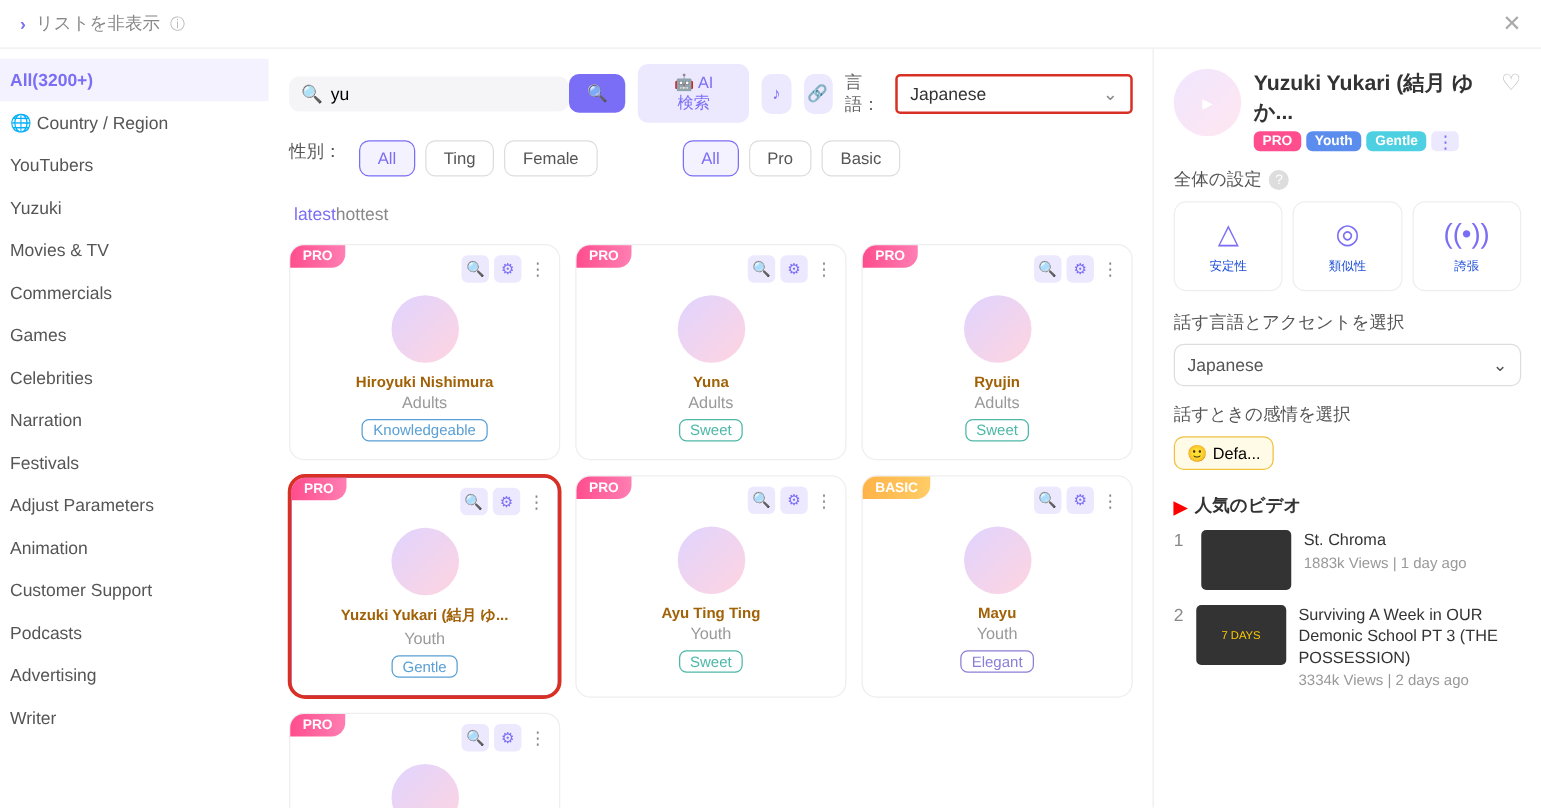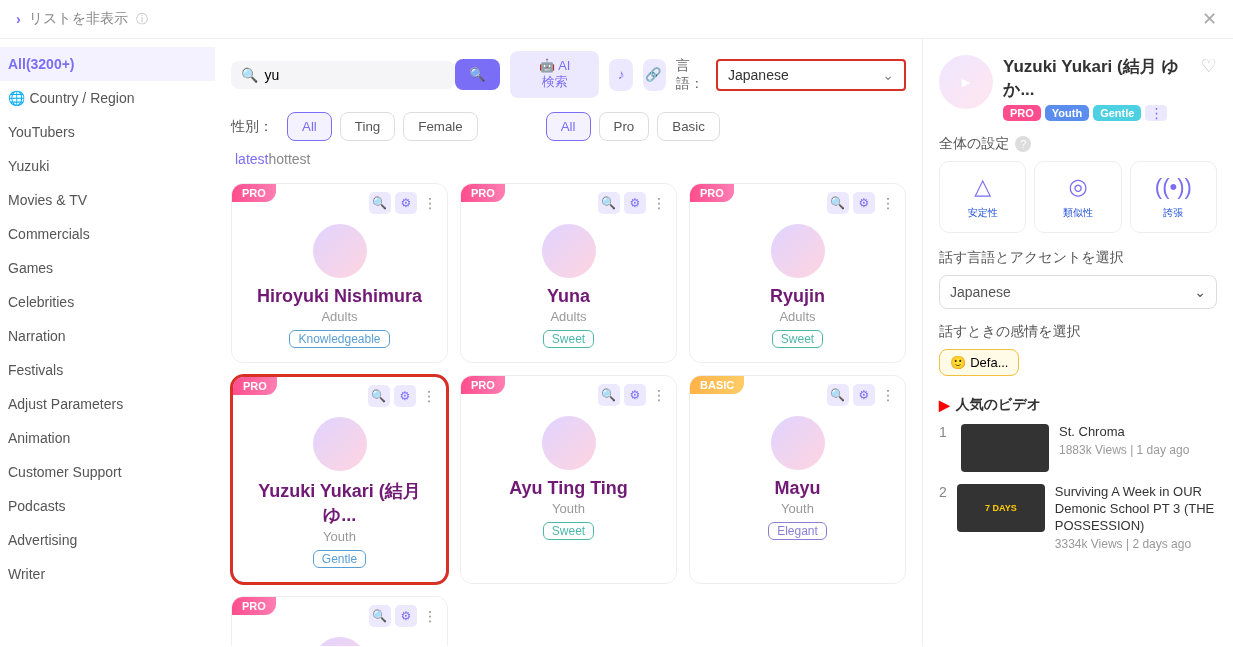--- a/index.html
+++ b/index.html
@@ -18,40 +18,40 @@
 .searchrow{display:flex;align-items:center;gap:10px;margin-bottom:14px}
 .searchbox{flex:1;display:flex;align-items:center;background:#f5f5f7;border-radius:8px;padding:6px 10px;max-width:450px}
 .searchbox .mag{color:#aaa;margin-right:6px}
 .searchbox input{border:none;background:transparent;outline:none;flex:1;font-size:14px}
 .sbtn{background:#7b6ef6;color:#fff;border:none;border-radius:8px;padding:8px 14px;cursor:pointer;margin-left:-10px}
 .ai-btn{background:#ece9ff;color:#7b6ef6;border:none;border-radius:8px;padding:7px 24px;cursor:pointer;font-size:13px}
 .sq-btn{background:#ece9ff;color:#7b6ef6;border:none;border-radius:8px;width:32px;height:32px;cursor:pointer}
 .lang-label{color:#666}
 .lang-sel{border:2px solid #d93025;padding:6px 10px;border-radius:4px;display:flex;align-items:center;gap:60px;cursor:pointer;min-width:190px;justify-content:space-between}
 .lang-sel .chvd{color:#888}
-.filterrow{display:flex;align-items:center;gap:10px;margin-bottom:10px}
+.filterrow{display:flex;align-items:flex-start;gap:10px;margin-bottom:22px}
 .flabel{color:#555;margin-right:4px}
 .pill{border:1px solid #ddd;background:#fff;border-radius:8px;padding:6px 14px;cursor:pointer;color:#555}
 .pill.active{border-color:#7b6ef6;color:#7b6ef6;background:#f4f2ff}
 .gap{width:40px}
 .sortrow{display:flex;margin-bottom:16px;padding-left:4px}
 .sorttab{color:#888;cursor:pointer}
 .sorttab.active{color:#7b6ef6}
 .grid{display:grid;grid-template-columns:repeat(3,1fr);gap:12px}
 .card{position:relative;border:1px solid #eee;border-radius:12px;padding:40px 12px 14px;text-align:center}
 .card.sel{border:2px solid #7b6ef6}
 .redframe{position:absolute;inset:-3px;border:3px solid #d93025;border-radius:14px;pointer-events:none}
 .badge{position:absolute;top:0;left:0;font-size:11px;font-weight:700;color:#fff;padding:3px 10px;border-radius:11px 0 11px 0}
 .badge.pro{background:linear-gradient(90deg,#ff4d8d,#ff7eb3)}
 .badge.basic{background:linear-gradient(90deg,#ffb347,#ffcc66)}
 .card-actions{position:absolute;top:8px;right:8px;display:flex;gap:4px;align-items:center}
 .cact{width:22px;height:22px;border-radius:5px;background:#ece9ff;color:#7b6ef6;display:flex;align-items:center;justify-content:center;font-size:12px;cursor:pointer}
 .dots{color:#888;cursor:pointer;padding:0 2px}
 .avatar{width:54px;height:54px;border-radius:50%;background:linear-gradient(135deg,#e0d4ff,#ffd4e0);margin:0 auto 8px}
-.cname{font-weight:600;color:#701a75;margin-bottom:2px;font-size:18px}
+.cname{font-weight:600;color:#a16207;margin-bottom:2px;font-size:12px}
 .cage{color:#999;font-size:13px;margin-bottom:6px}
 .tag{display:inline-block;border:1px solid;border-radius:6px;padding:1px 8px;font-size:12px}
 .tag.know{color:#5a9fd4;border-color:#5a9fd4}
 .tag.sweet{color:#4db8a8;border-color:#4db8a8}
 .tag.gentle{color:#5a9fd4;border-color:#5a9fd4}
 .tag.elegant{color:#8a7fd4;border-color:#8a7fd4}
 .detail{width:310px;padding:16px;overflow-y:auto}
 .dhead{display:flex;gap:10px;align-items:flex-start;margin-bottom:14px}
 .davatar{width:54px;height:54px;border-radius:50%;background:linear-gradient(135deg,#f0e6ff,#ffe6f0);position:relative;flex-shrink:0}
 .davatar::after{content:"▶";position:absolute;inset:0;display:flex;align-items:center;justify-content:center;color:#fff;font-size:11px}
@@ -68,21 +68,21 @@
 .opt-row{display:flex;gap:8px;margin-bottom:16px}
 .opt{flex:1;border:1px solid #eee;border-radius:10px;padding:12px 4px;text-align:center;cursor:pointer}
 .opt .oic{font-size:22px;color:#7b6ef6;margin-bottom:6px}
 .opt .olab{font-size:10px;color:#1d4ed8}
 .dsel{width:100%;border:1px solid #ddd;border-radius:8px;padding:8px 10px;display:flex;justify-content:space-between;align-items:center;cursor:pointer;margin-bottom:14px;color:#555}
 .emo-btn{border:1px solid #f0c040;background:#fffbe6;border-radius:8px;padding:5px 10px;cursor:pointer;font-size:13px;margin-bottom:20px;display:inline-flex;align-items:center;gap:4px}
 .vids-head{display:flex;align-items:center;gap:6px;font-weight:600;margin-bottom:10px}
 .yt{color:#ff0000}
 .vid{display:flex;gap:10px;margin-bottom:12px;align-items:flex-start}
 .vnum{color:#888;width:12px}
-.vthumb{width:88px;height:48px;background:#333;border-radius:4px;flex-shrink:0;display:flex;align-items:center;justify-content:center;color:#ffcc00;font-size:9px;font-weight:bold}
+.vthumb{width:72px;height:48px;background:#333;border-radius:4px;flex-shrink:0;display:flex;align-items:center;justify-content:center;color:#ffcc00;font-size:9px;font-weight:normal}
 .vtitle{font-size:13px;color:#333;line-height:1.3;margin-bottom:2px}
 .vmeta{font-size:12px;color:#999}
 </style>
 </head>
 <body>
 
 <div class="topbar">
   <span class="chev">›</span>
   <span class="hide-list">リストを非表示</span>
   <span class="info-ic">ⓘ</span>

